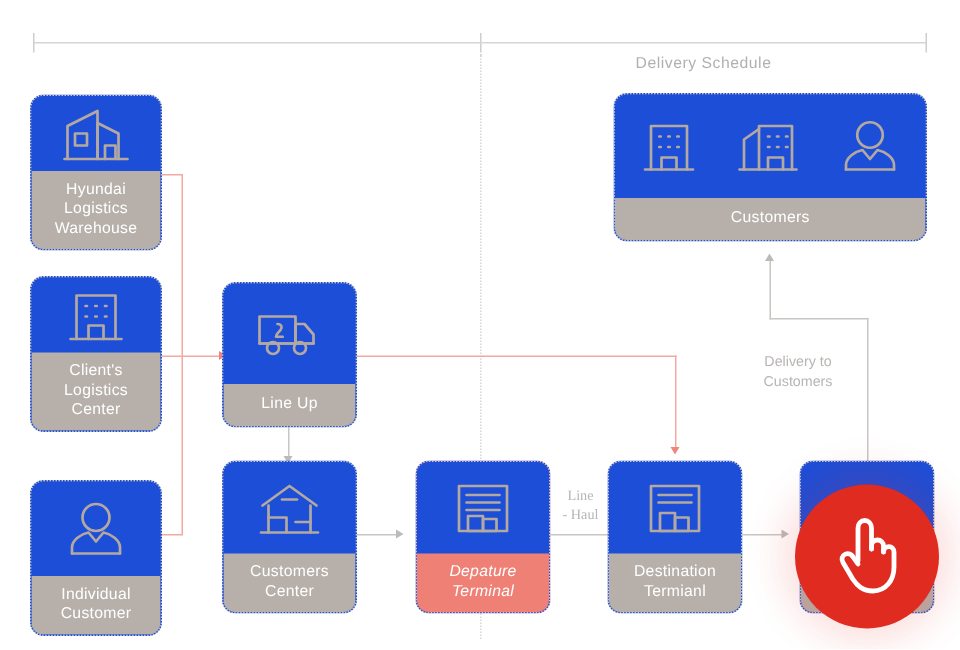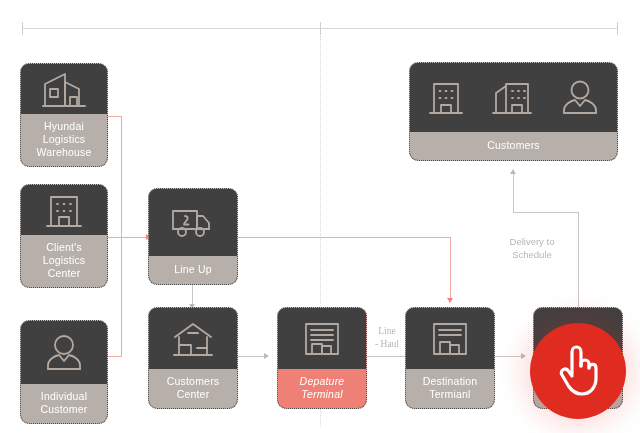--- a/index.html
+++ b/index.html
@@ -51,21 +51,21 @@
     height: 390px;
     border-left: 1px dotted #d9d7d5;
   }
 
   
   .card {
     position: absolute;
     box-sizing: border-box;
     border: 1px dotted #c9c6c3;
     border-radius: 9px;
-    background: #404040;
+    background: #1d4ed8;
     overflow: hidden;
     display: flex;
     flex-direction: column;
   }
   .card.accent {
     border-color: #f0b3ae;
   }
   .card-ico {
     flex: 1 1 auto;
     display: flex;
@@ -145,20 +145,21 @@
 <body>
 
 <div id="stage">
 
   <div class="sched-rule" style="left:22px; width:298px;"></div>
   <div class="sched-tick" style="left:22px;"></div>
   <div class="sched-tick" style="left:320px;"></div>
 
   <div class="sched-rule" style="left:320px; width:298px;"></div>
   <div class="sched-tick" style="left:617px;"></div>
+  <div class="sched-label" style="left:320px; width:298px;">Delivery Schedule</div>
 
   <div class="center-divider"></div>
 
   <div class="ln h pink" style="left:108px; top:116px; width:14px;"></div>
   <div class="ln v pink" style="left:121px; top:116px; height:240px;"></div>
   <div class="ln h pink" style="left:108px; top:237px; width:14px;"></div>
   <div class="ln h pink" style="left:108px; top:356px; width:14px;"></div>
   <div class="ln h pink" style="left:121px; top:237px; width:26px;"></div>
   <div class="arrow right pink" style="left:146px; top:233.5px;"></div>
 
@@ -178,21 +179,21 @@
 - Haul</div>
 
   <div class="ln h" style="left:495px; top:356px; width:27px;"></div>
   <div class="arrow right" style="left:521px; top:352.5px;"></div>
 
   <div class="ln v" style="left:578px; top:212px; height:113px;"></div>
   <div class="ln h" style="left:513px; top:212px; width:66px;"></div>
   <div class="ln v" style="left:513px; top:174px; height:39px;"></div>
   <div class="arrow up" style="left:509.5px; top:169px;"></div>
   <div class="edge-label" style="left:492px; top:235px; width:80px;">Delivery to
-Schedule</div>
+Customers</div>
 
   <div class="card" style="left:20px; top:63px; width:88px; height:104px;">
     <div class="card-ico">
       <svg width="46" height="42" viewBox="0 0 46 42" fill="none" stroke="#b3a9a1" stroke-width="1.8" stroke-linejoin="round" stroke-linecap="round">
         <path d="M4 38V16l20-10v32"></path>
         <path d="M24 38V14l14 7v17"></path>
         <path d="M2 38h42"></path>
         <rect x="9" y="21" width="8" height="8"></rect>
         <path d="M29 38v-9h7v9"></path>
       </svg>

